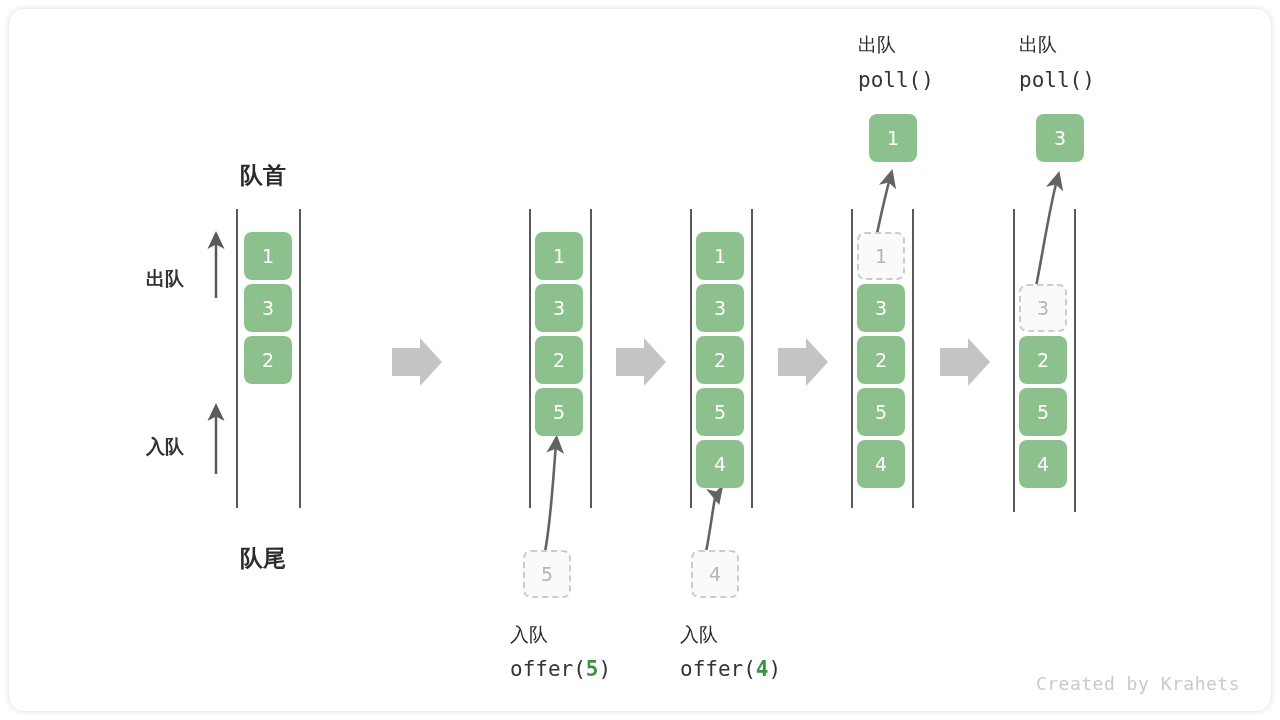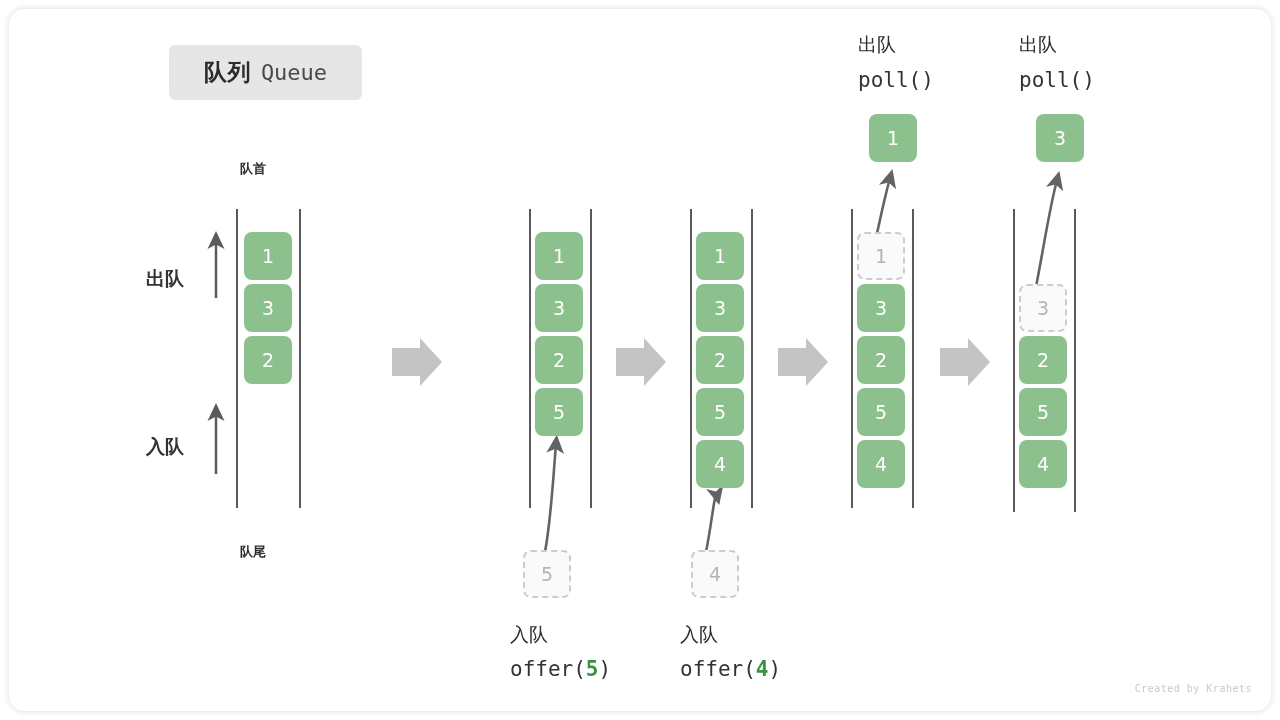--- a/index.html
+++ b/index.html
@@ -64,21 +64,21 @@
     color: #4a4a4a;
   }
 
   
   .abs-text {
     position: absolute;
     white-space: pre;
     color: #2b2b2b;
   }
   .head-label {
-    font-size: 13px;
+    font-size: 23px;
     font-weight: bold;
     color: #2b2b2b;
     text-align: center;
   }
   .side-label {
     font-size: 19px;
     font-weight: bold;
     color: #333333;
   }
   .op-cn {
@@ -109,40 +109,36 @@
   }
   .ebox.ghost {
     background: #fafafa;
     border: 2px dashed #cccccc;
     color: #b5b5b5;
     box-sizing: border-box;
   }
 
   .credit {
     position: absolute;
-    right: 28px;
+    right: 40px;
     bottom: 26px;
     font-family: "DejaVu Sans Mono", "Liberation Mono", monospace;
-    font-size: 10px;
+    font-size: 18px;
     color: #c9c9c9;
     letter-spacing: 0.5px;
   }
 
   svg.layer { pointer-events: none; }
 </style>
 </head>
 <body>
 
 <div id="stage">
   <div class="card"></div>
 
-  <div class="title-chip">
-    <span class="title-cn">队列</span>
-    <span class="title-en">Queue</span>
-  </div>
 
   <div class="abs-text head-label" style="left:240px; top:160px;">队首</div>
   <div class="abs-text head-label" style="left:240px; top:543px;">队尾</div>
   <div class="abs-text side-label" style="left:146px; top:266px;">出队</div>
   <div class="abs-text side-label" style="left:146px; top:434px;">入队</div>
 
   <svg class="layer" width="1280" height="720" viewBox="0 0 1280 720">
     <defs>
       <marker id="thinArrow" markerWidth="9" markerHeight="9" refX="4.2" refY="4.2" orient="auto" markerUnits="strokeWidth">
         <path d="M0.6,0.8 L7.8,4.2 L0.6,7.6 L2.4,4.2 Z" fill="#636363"></path>

